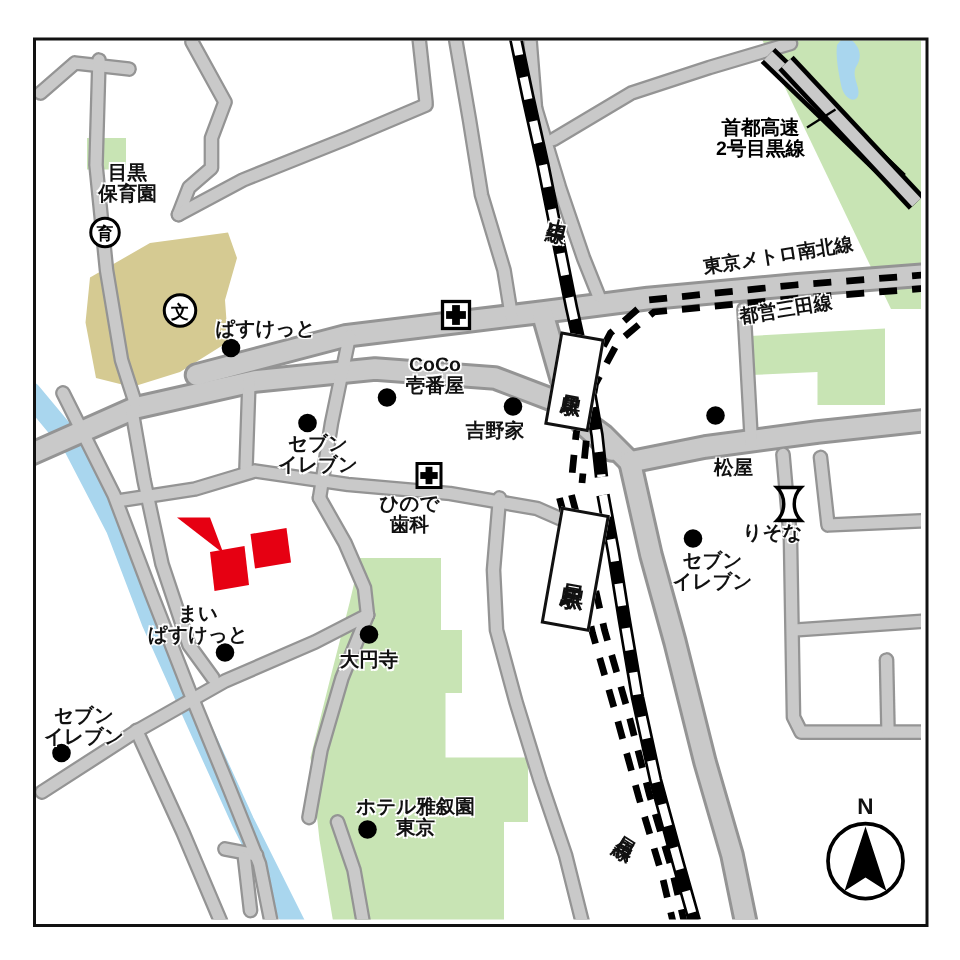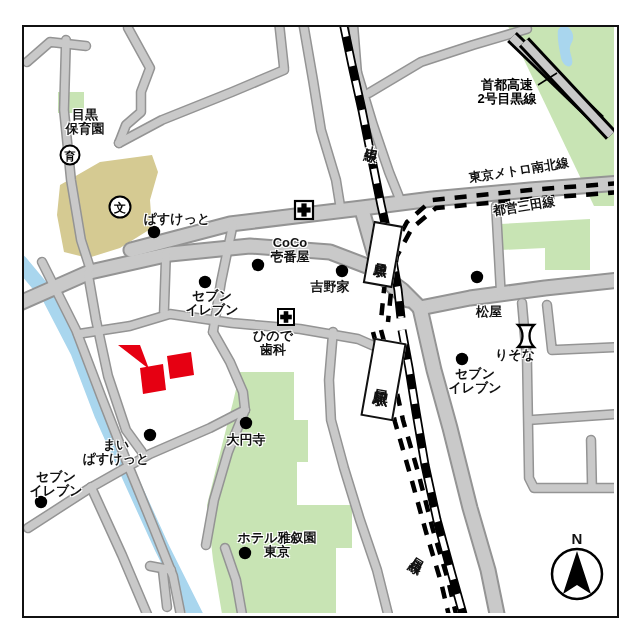--- a/index.html
+++ b/index.html
@@ -236,21 +236,21 @@
 </div>
 <div class="lbl" style="left:515px;top:348px;">
   <span>りそな</span>
 </div>
 <div class="lbl" style="left:212px;top:289px;">
   <span>セブン</span><span class="l2">イレブン</span>
 </div>
 <div class="lbl" style="left:273px;top:329px;">
   <span>ひので</span><span class="l2">歯科</span>
 </div>
-<div class="lbl" style="left:116px;top:402px;margin-top:36px;">
+<div class="lbl" style="left:132px;top:402px;">
   <span>まい</span><span class="l2">ぱすけっと</span>
 </div>
 <div class="lbl" style="left:246px;top:433px;">
   <span>大円寺</span>
 </div>
 <div class="lbl" style="left:277px;top:531px;">
   <span>ホテル雅叙園</span><span class="l2">東京</span>
 </div>
 <div class="lbl" style="left:56px;top:470px;">
   <span>セブン</span><span class="l2">イレブン</span>

